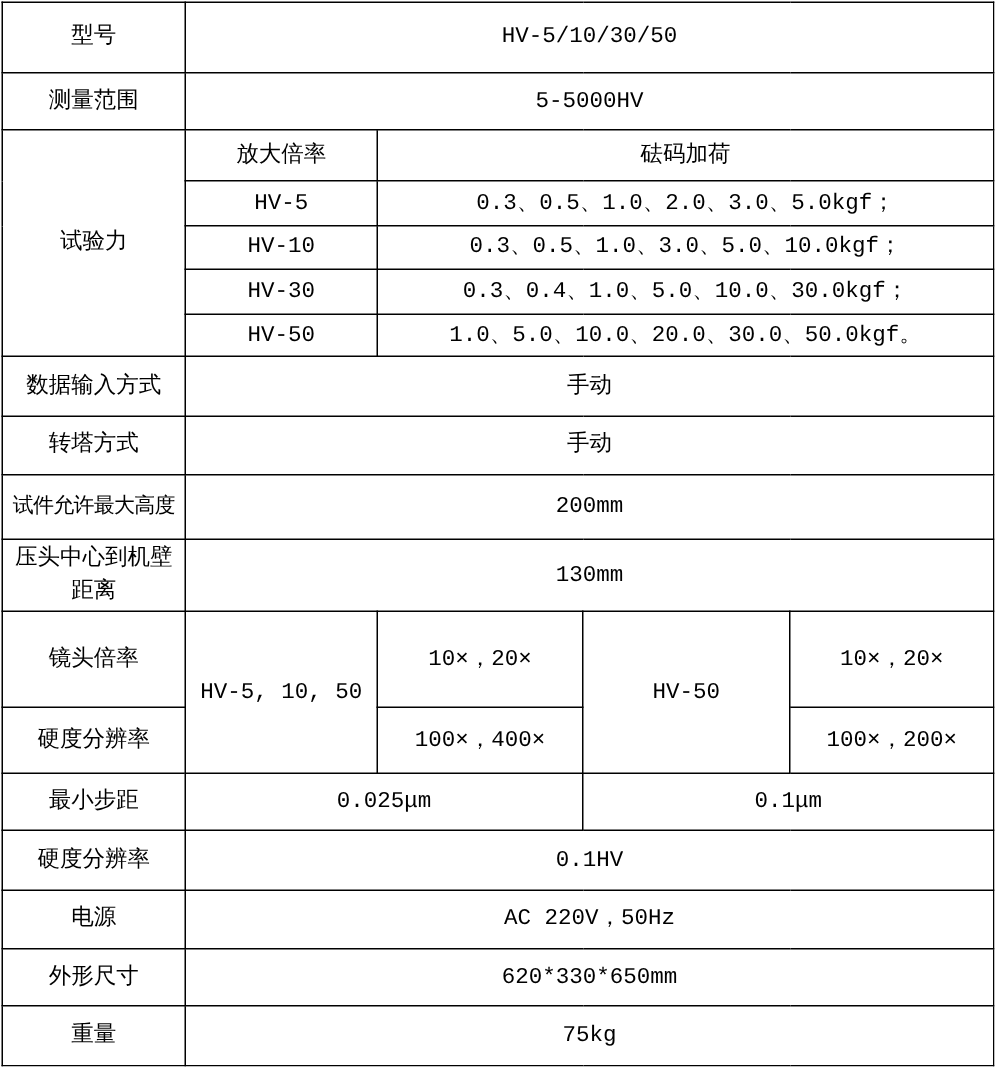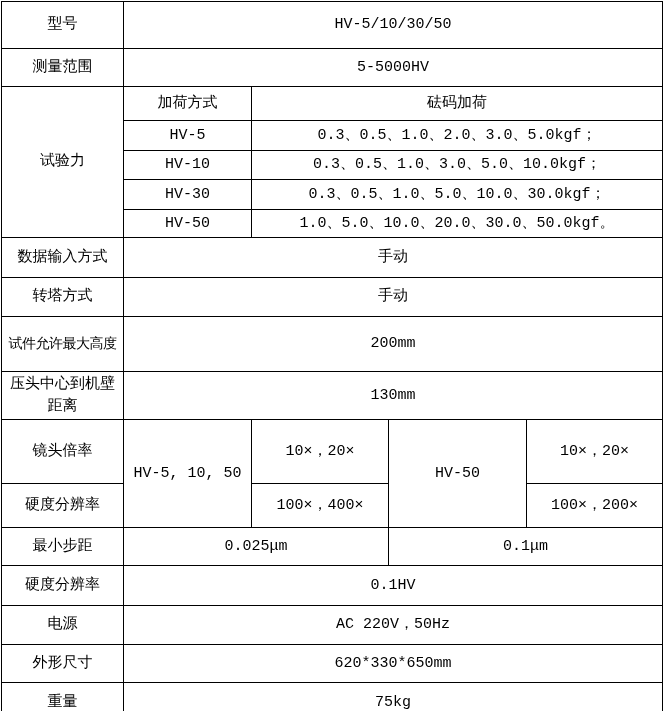--- a/index.html
+++ b/index.html
@@ -61,51 +61,51 @@
       <td colspan="4">HV-5/10/30/50</td>
     </tr>
 
     <tr style="height:38px">
       <td>测量范围</td>
       <td colspan="4">5-5000HV</td>
     </tr>
 
     <tr style="height:34px">
       <td rowspan="5">试验力</td>
-      <td>加荷方式</td>
+      <td>放大倍率</td>
       <td colspan="3">砝码加荷</td>
     </tr>
     <tr style="height:30px">
       <td>HV-5</td>
       <td colspan="3">0.3、0.5、1.0、2.0、3.0、5.0kgf；</td>
     </tr>
     <tr style="height:29px">
       <td>HV-10</td>
       <td colspan="3">0.3、0.5、1.0、3.0、5.0、10.0kgf；</td>
     </tr>
     <tr style="height:30px">
       <td>HV-30</td>
-      <td colspan="3">0.3、0.5、1.0、5.0、10.0、30.0kgf；</td>
+      <td colspan="3">0.3、0.4、1.0、5.0、10.0、30.0kgf；</td>
     </tr>
     <tr style="height:28px">
       <td>HV-50</td>
       <td colspan="3">1.0、5.0、10.0、20.0、30.0、50.0kgf。</td>
     </tr>
 
     <tr style="height:40px">
       <td>数据输入方式</td>
       <td colspan="4">手动</td>
     </tr>
 
     <tr style="height:39px">
       <td>转塔方式</td>
       <td colspan="4">手动</td>
     </tr>
 
-    <tr style="height:55px">
+    <tr style="height:43px">
       <td class="cond">试件允许最大高度</td>
       <td colspan="4">200mm</td>
     </tr>
 
     <tr style="height:48px">
       <td class="wrap">压头中心到机壁距离</td>
       <td colspan="4">130mm</td>
     </tr>
 
     <tr style="height:64px">

